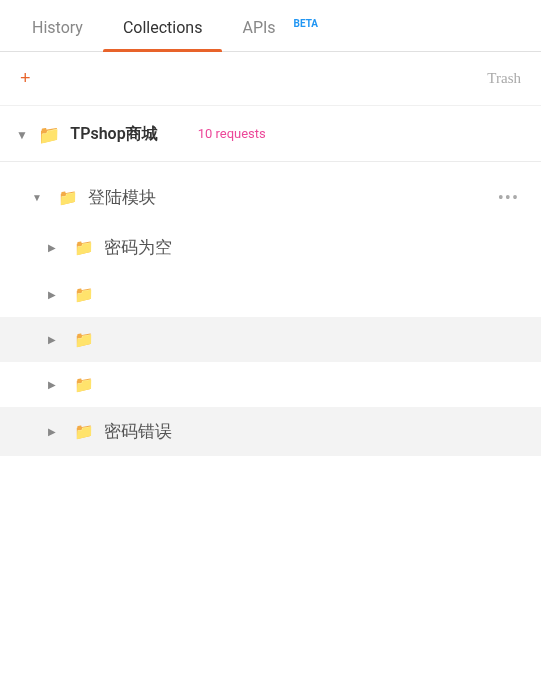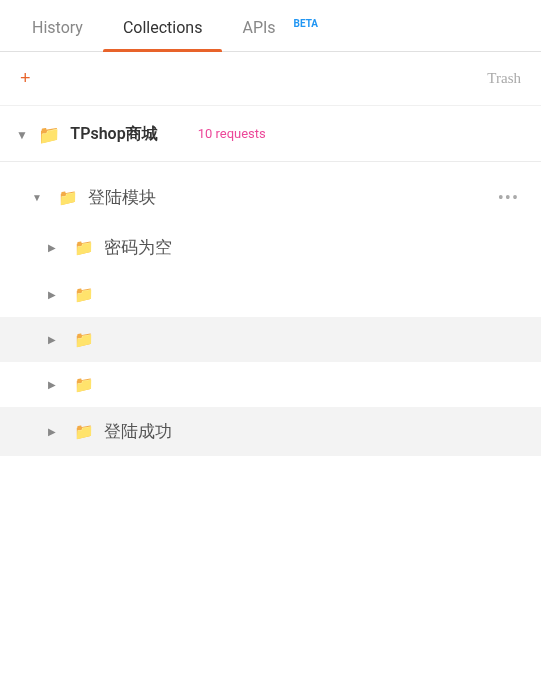--- a/index.html
+++ b/index.html
@@ -237,16 +237,16 @@
   <div class="folder-item">
     <div class="sub-indent"></div>
     <span class="arrow-btn right"></span>
     <span class="folder-icon-sm">📁</span>
   </div>
 
   <div class="folder-item highlighted">
     <div class="sub-indent"></div>
     <span class="arrow-btn right"></span>
     <span class="folder-icon-sm">📁</span>
-    <span class="item-label">登陆成功</span>
+    <span class="item-label">密码错误</span>
   </div>
 
 </div>
 
 </body></html>

